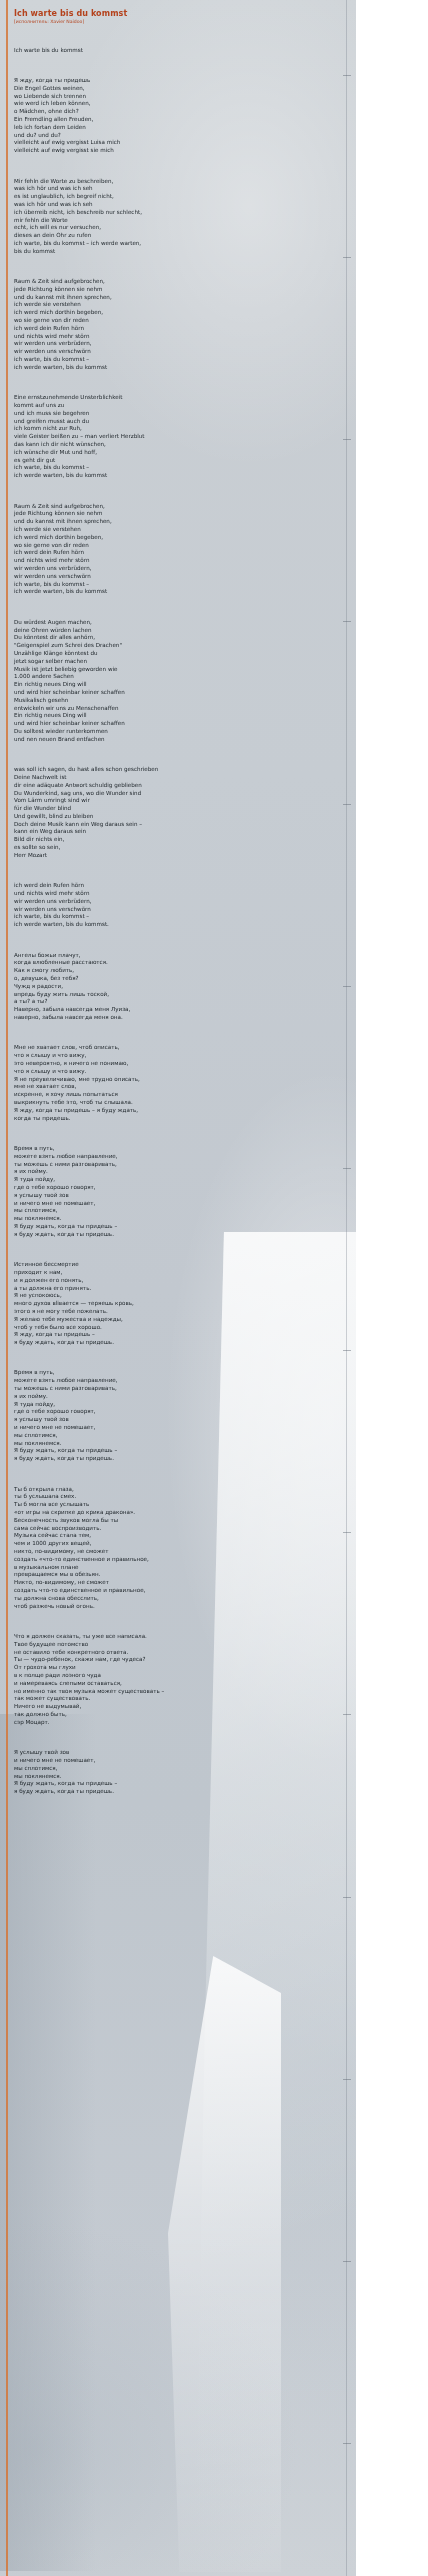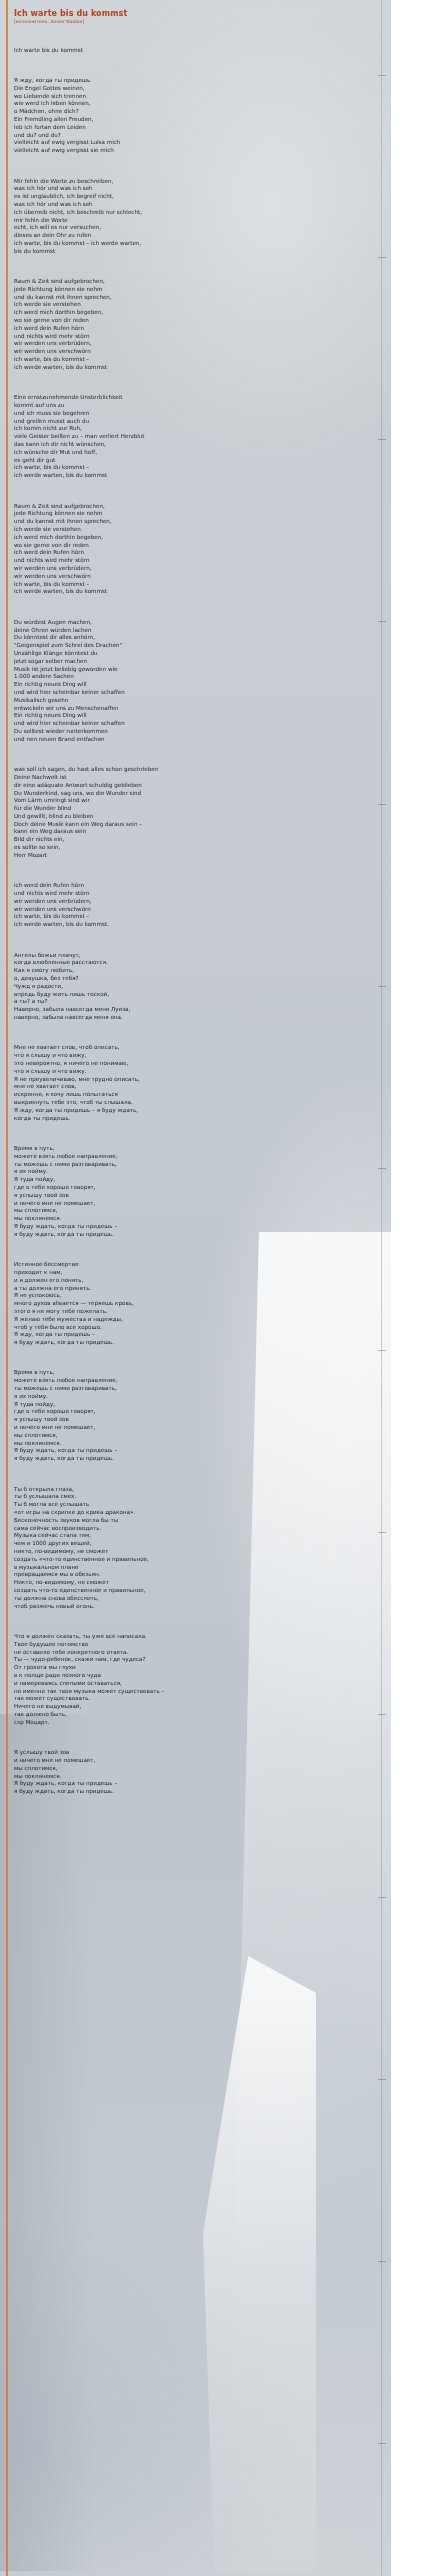--- a/index.html
+++ b/index.html
@@ -6,21 +6,21 @@
     margin: 0;
     padding: 0;
     background: #ffffff;
   }
   body {
     width: 429px;
     font-family: "DejaVu Sans", sans-serif;
   }
   .page {
     position: relative;
-    width: 391px;
+    width: 356px;
     min-height: 2576px;
     background: linear-gradient(180deg, #cfd4d8 0%, #c9ced3 12%, #c6ccd2 30%, #c2c8cf 50%, #bfc6cd 70%, #c4cad1 88%, #cdd2d7 100%);
     overflow: hidden;
   }
   
   .bg-wash {
     position: absolute;
     inset: 0;
     background:
       radial-gradient(ellipse 279px 375px at 70% 8%, rgba(255,255,255,0.35), rgba(255,255,255,0) 70%),

